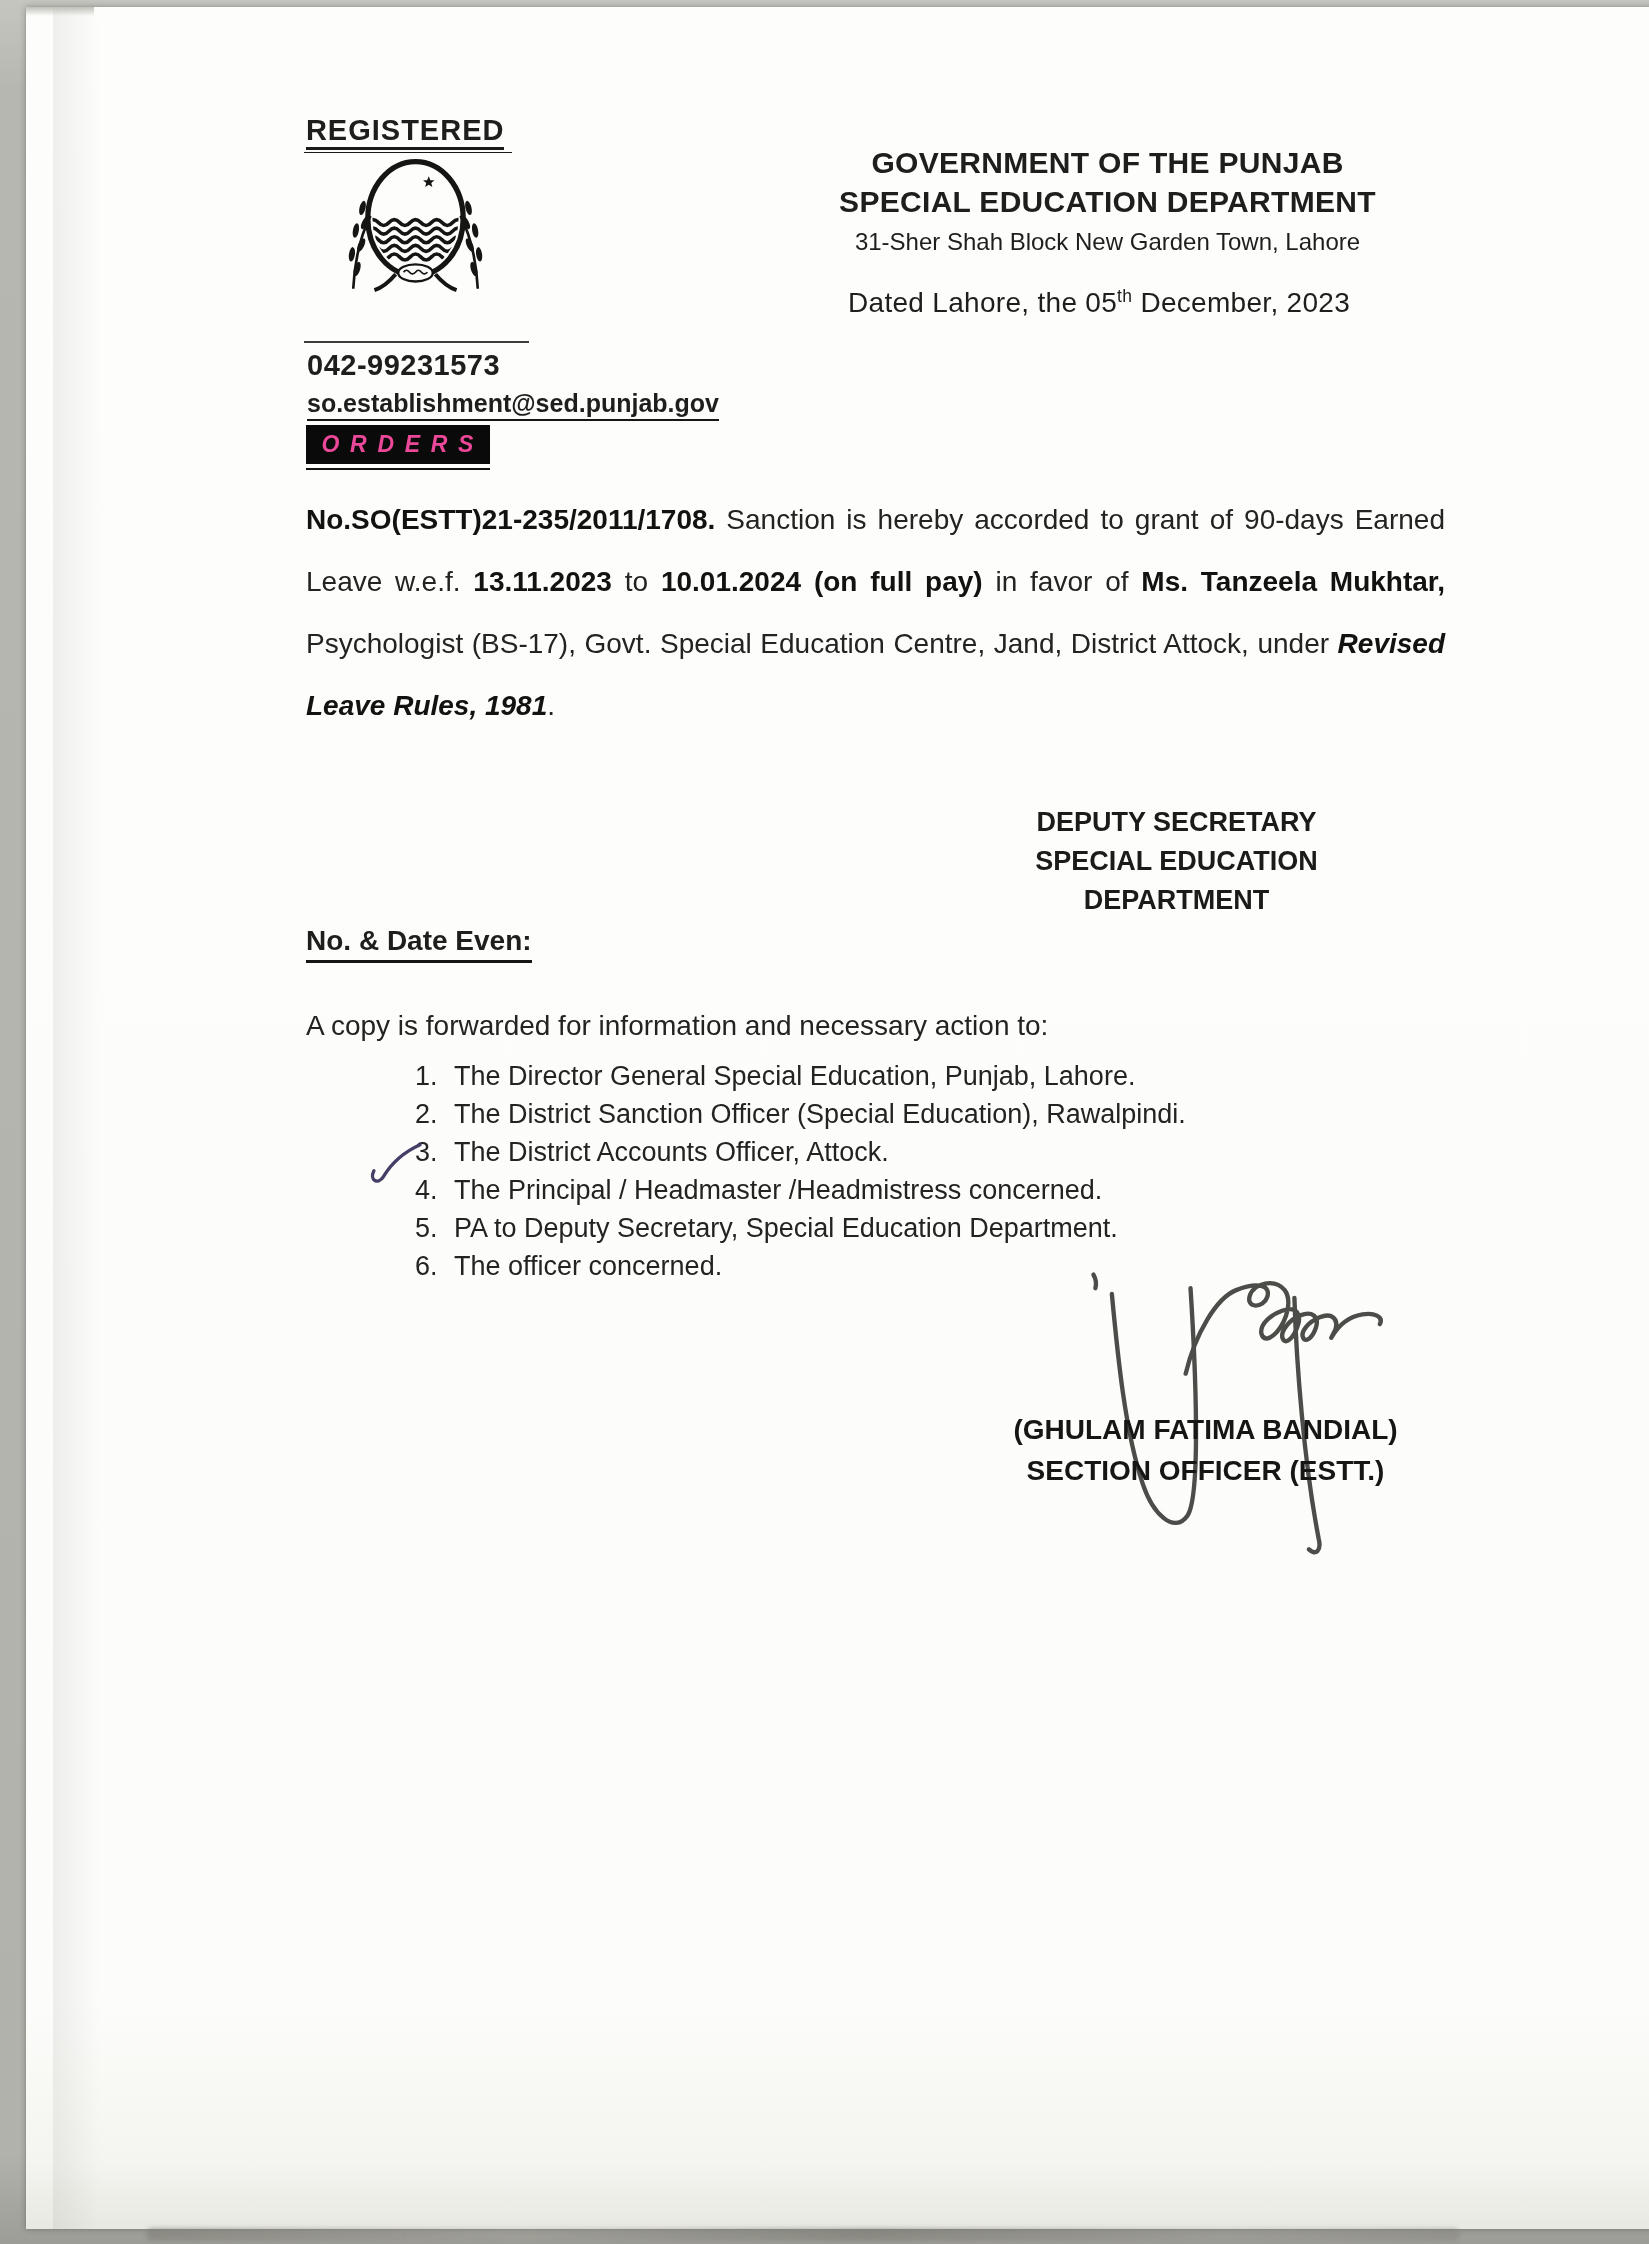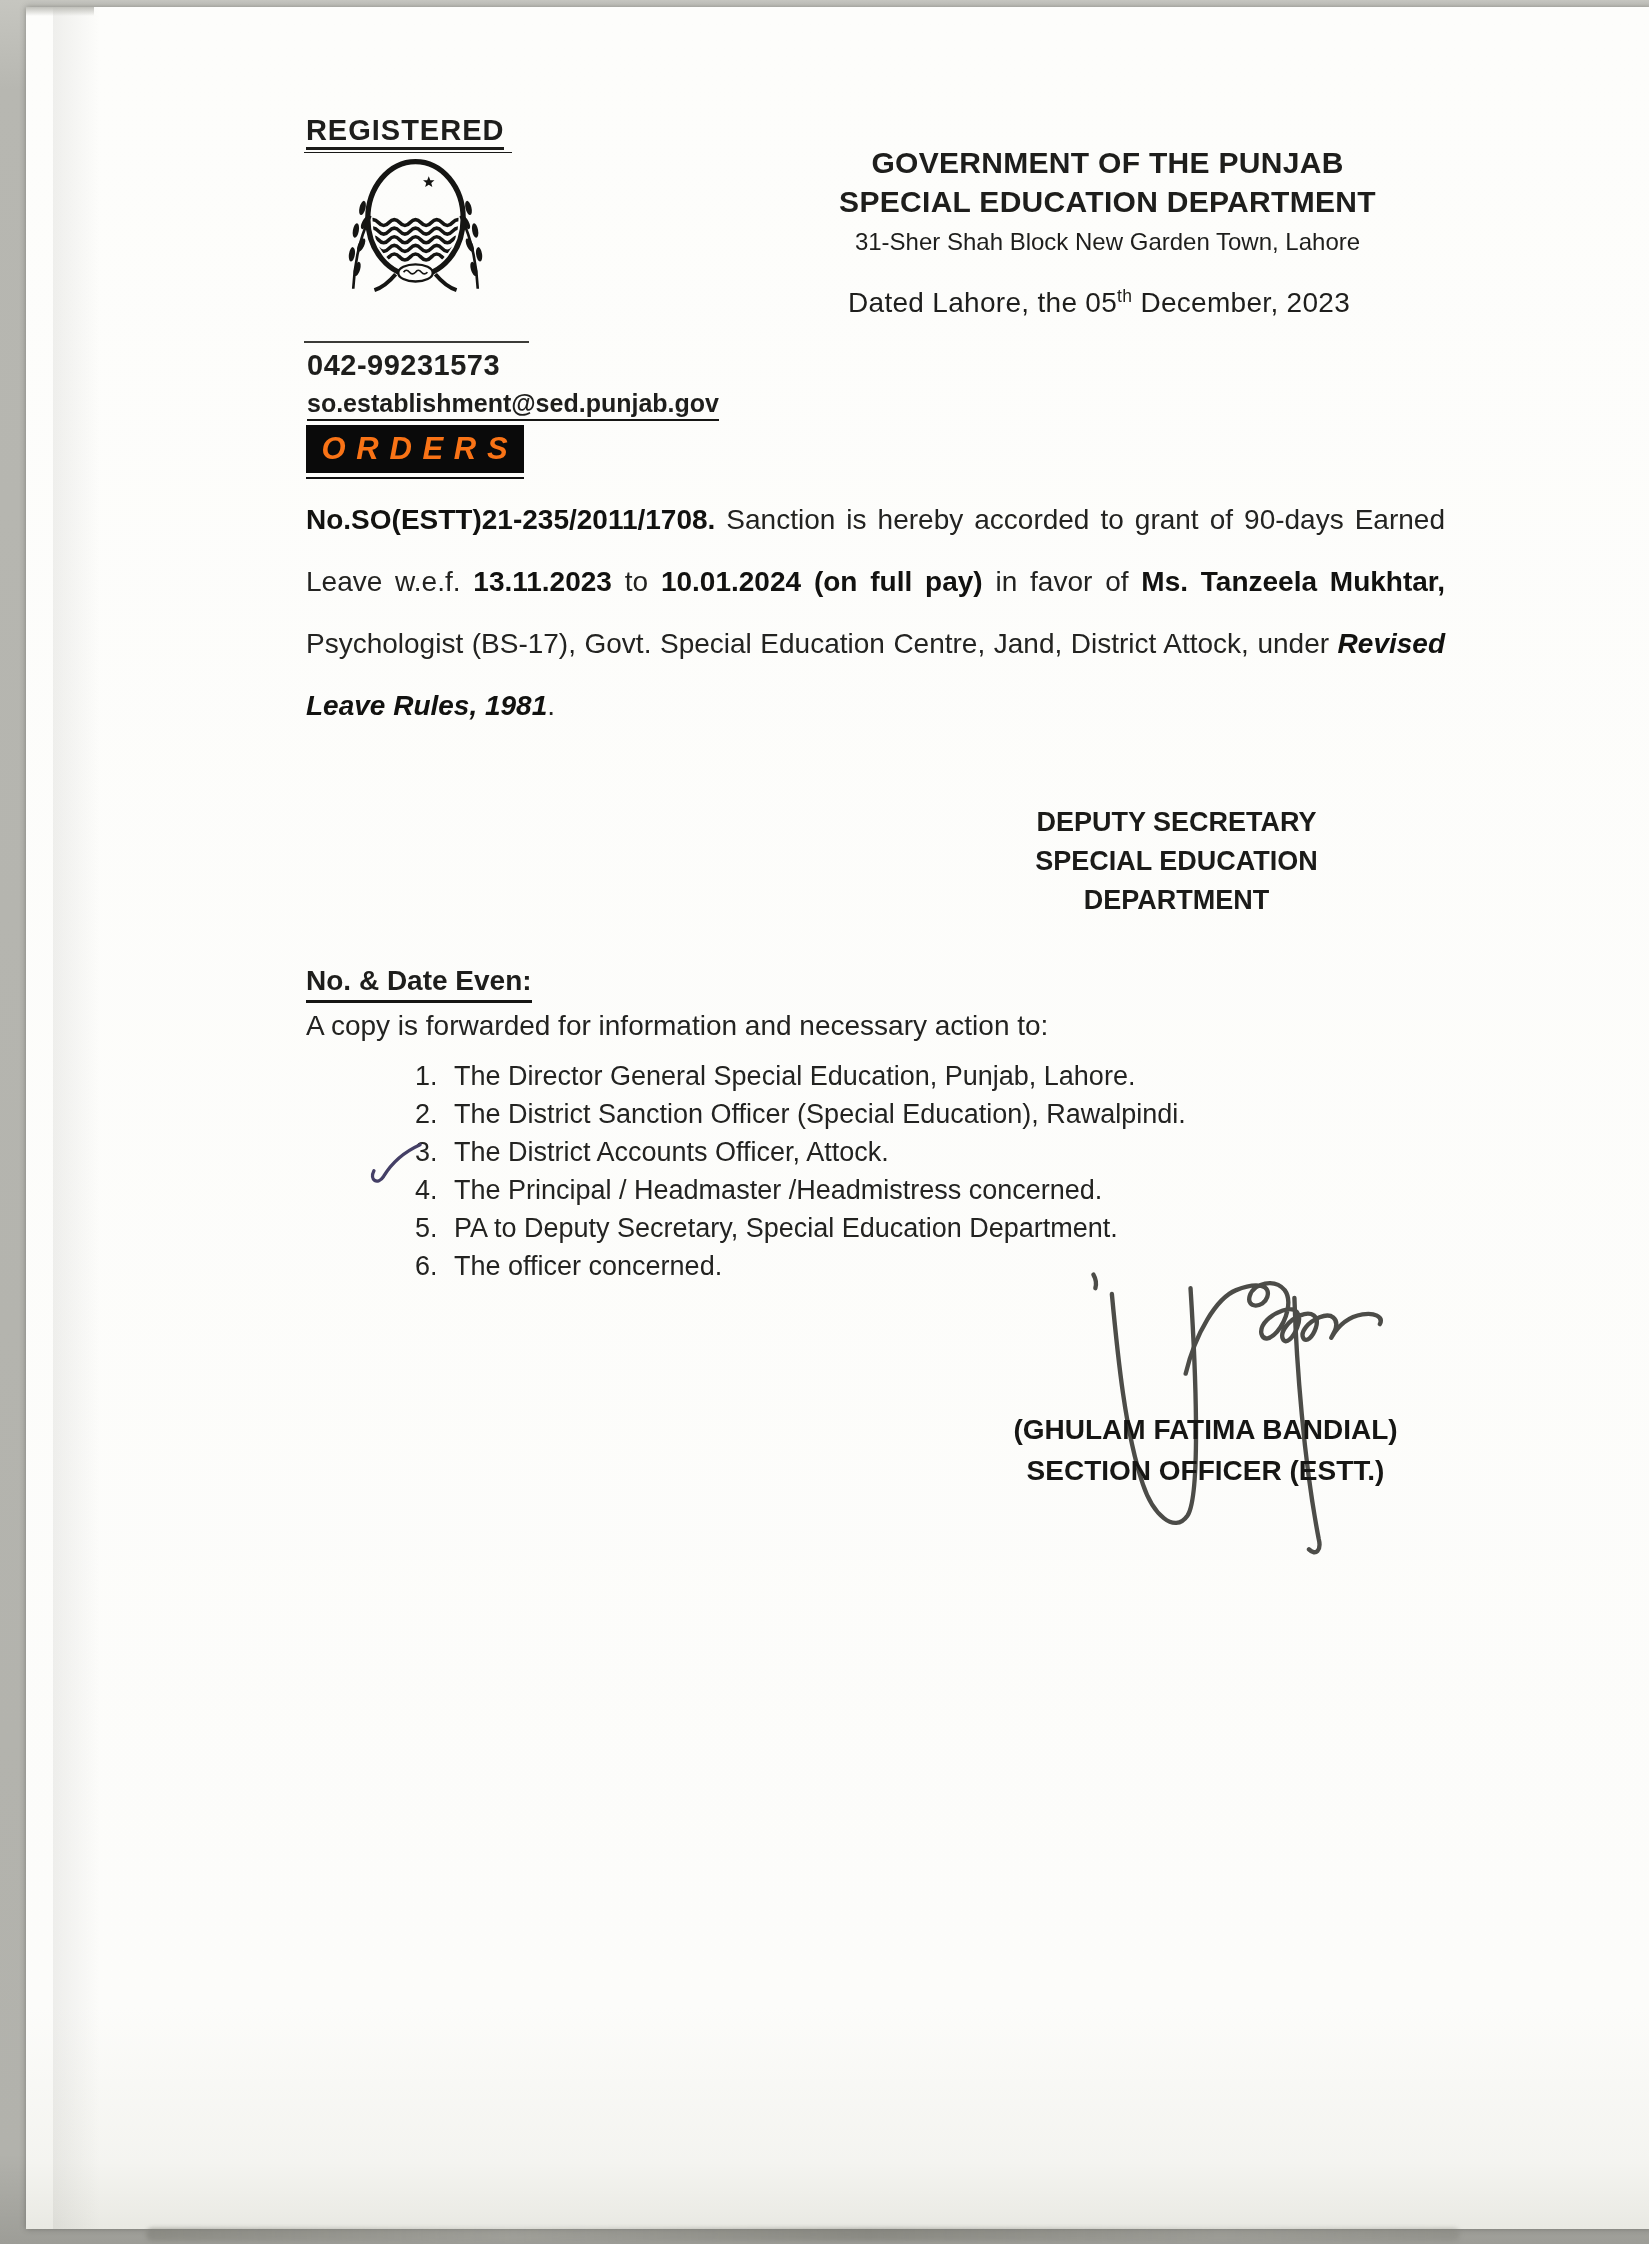--- a/index.html
+++ b/index.html
@@ -27,32 +27,32 @@
   .email{left:281px;top:382px;font-size:25px;font-weight:bold;
     border-bottom:2.9px solid #161614;padding-bottom:1px;}
   
   .gov-block{left:742px;top:136px;width:679px;text-align:center;line-height:39px;}
   .gov-line{font-size:30px;font-weight:bold;letter-spacing:0.3px;}
   .addr-line{font-size:24px;margin-top:1px;}
   .date-line{left:822px;top:279px;font-size:28px;letter-spacing:0.3px;}
   .date-line sup{font-size:17.5px;}
   
   .orders-wrap{left:280px;top:418px;border-bottom:2.9px solid #111;padding-bottom:3.9px;}
-  .orders-box{display:inline-block;background:#0a0a0a;color:#f97316;
-    font-size:31px;font-weight:bold;font-style:italic;letter-spacing:10.7px;
+  .orders-box{display:inline-block;background:#0a0a0a;color:#ec4899;
+    font-size:23px;font-weight:bold;font-style:italic;letter-spacing:10.7px;
     padding:5.8px 5.8px 6.8px 15.5px;}
   .order-para{left:280px;top:482px;width:1139px;font-size:28px;line-height:62px;
     text-align:justify;color:#232321;}
   .order-para .b{font-weight:bold;color:#121210;}
   .order-para .i{font-style:italic;}
   
   .deputy{left:932px;top:796px;width:437px;text-align:center;
     font-size:27px;font-weight:bold;line-height:39px;color:#1b1b19;}
   
-  .no-date{left:280px;top:958px;font-size:28px;font-weight:bold;
+  .no-date{left:280px;top:918px;font-size:28px;font-weight:bold;
     border-bottom:3.4px solid #161614;padding-bottom:2.9px;}
   .copy-line{left:280px;top:1003px;font-size:28px;color:#232321;}
   .dist{left:379px;top:1050px;font-size:27px;line-height:38px;color:#232321;}
   .dist-row{white-space:nowrap;margin-left:10px;}
   .dist-row .num{display:inline-block;width:39px;}
   
   .sig-name{left:961px;top:1402px;width:437px;text-align:center;
     font-size:28px;font-weight:bold;line-height:41px;color:#161614;}
   .sig-svg{left:1014px;top:1221px;}
   .tick-svg{left:340px;top:1131px;}

